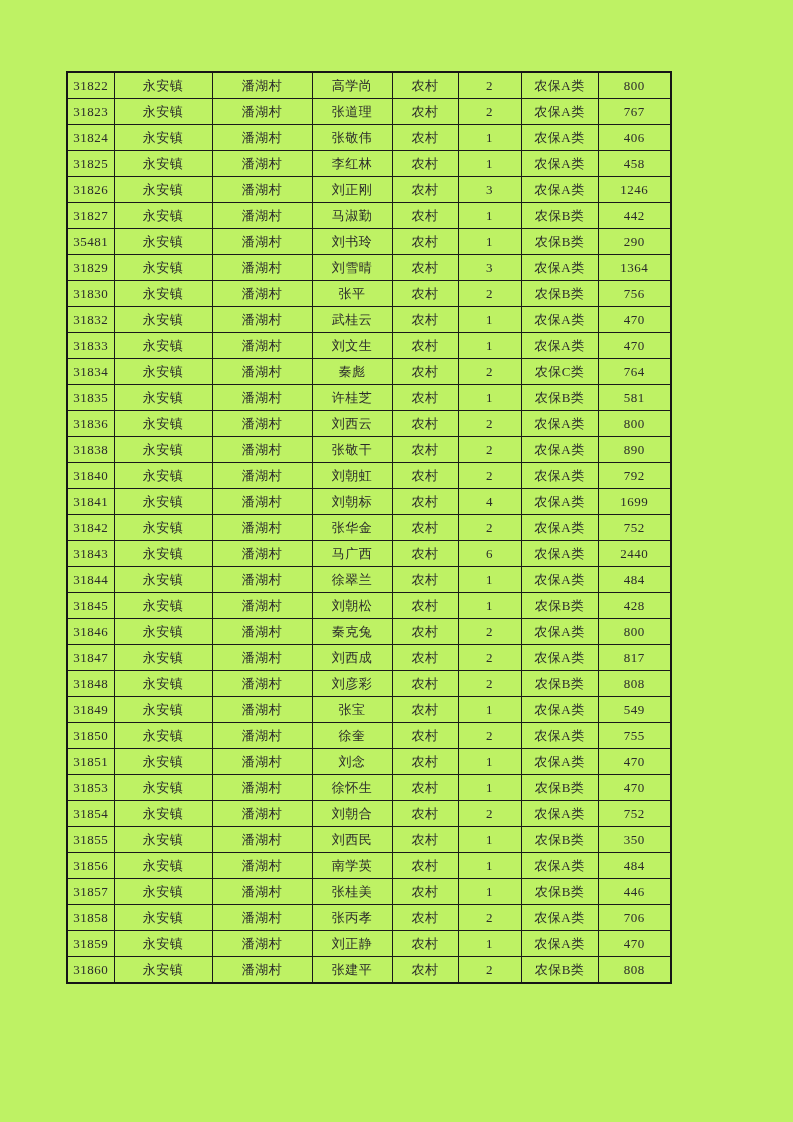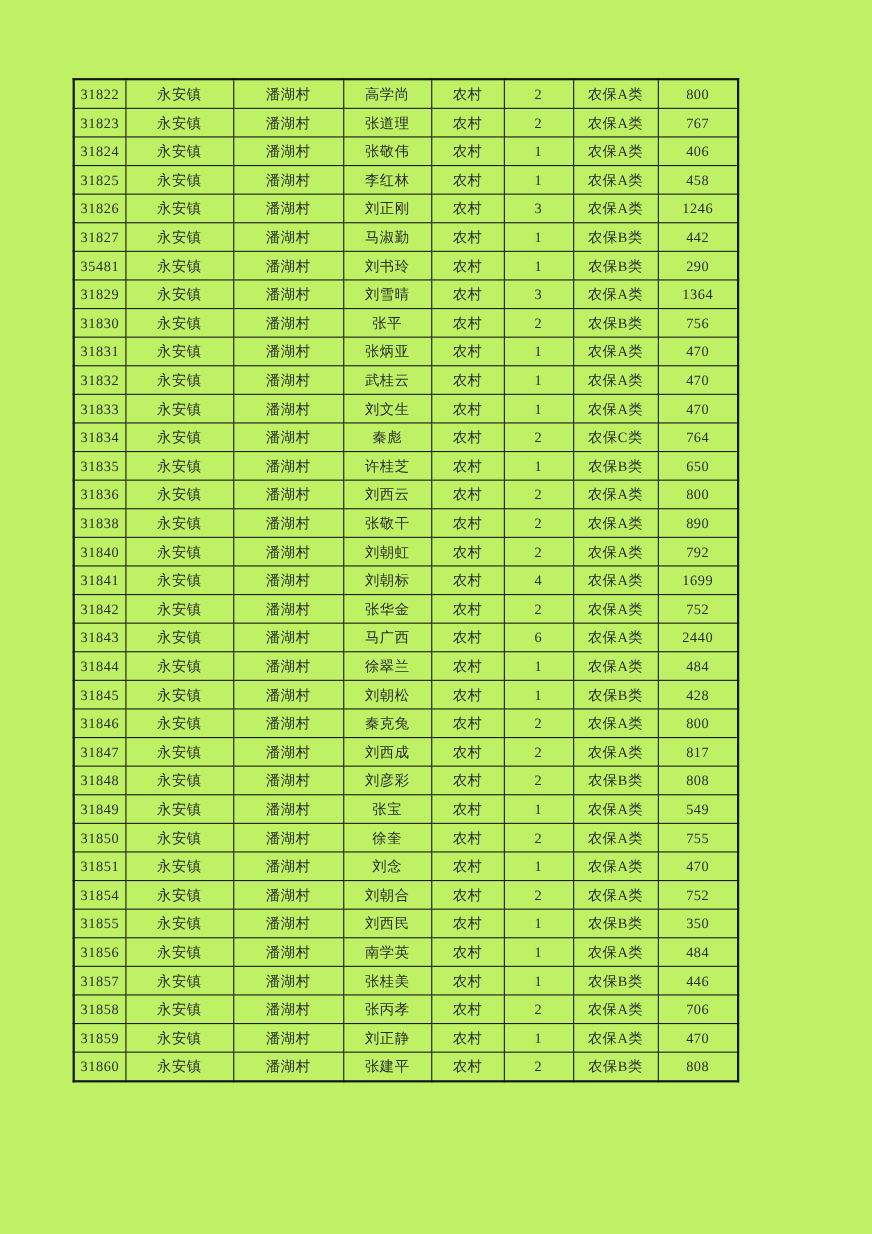--- a/index.html
+++ b/index.html
@@ -146,30 +146,20 @@
           <td>31830</td>
           <td>永安镇</td>
           <td>潘湖村</td>
           <td>张平</td>
           <td>农村</td>
           <td>2</td>
           <td>农保B类</td>
           <td>756</td>
         </tr>
         <tr>
-          <td>31831</td>
-          <td>永安镇</td>
-          <td>潘湖村</td>
-          <td>张炳亚</td>
-          <td>农村</td>
-          <td>1</td>
-          <td>农保A类</td>
-          <td>470</td>
-        </tr>
-        <tr>
           <td>31832</td>
           <td>永安镇</td>
           <td>潘湖村</td>
           <td>武桂云</td>
           <td>农村</td>
           <td>1</td>
           <td>农保A类</td>
           <td>470</td>
         </tr>
         <tr>
@@ -193,21 +183,21 @@
           <td>764</td>
         </tr>
         <tr>
           <td>31835</td>
           <td>永安镇</td>
           <td>潘湖村</td>
           <td>许桂芝</td>
           <td>农村</td>
           <td>1</td>
           <td>农保B类</td>
-          <td>650</td>
+          <td>581</td>
         </tr>
         <tr>
           <td>31836</td>
           <td>永安镇</td>
           <td>潘湖村</td>
           <td>刘西云</td>
           <td>农村</td>
           <td>2</td>
           <td>农保A类</td>
           <td>800</td>
@@ -333,20 +323,30 @@
           <td>755</td>
         </tr>
         <tr>
           <td>31851</td>
           <td>永安镇</td>
           <td>潘湖村</td>
           <td>刘念</td>
           <td>农村</td>
           <td>1</td>
           <td>农保A类</td>
+          <td>470</td>
+        </tr>
+        <tr>
+          <td>31853</td>
+          <td>永安镇</td>
+          <td>潘湖村</td>
+          <td>徐怀生</td>
+          <td>农村</td>
+          <td>1</td>
+          <td>农保B类</td>
           <td>470</td>
         </tr>
         <tr>
           <td>31854</td>
           <td>永安镇</td>
           <td>潘湖村</td>
           <td>刘朝合</td>
           <td>农村</td>
           <td>2</td>
           <td>农保A类</td>

